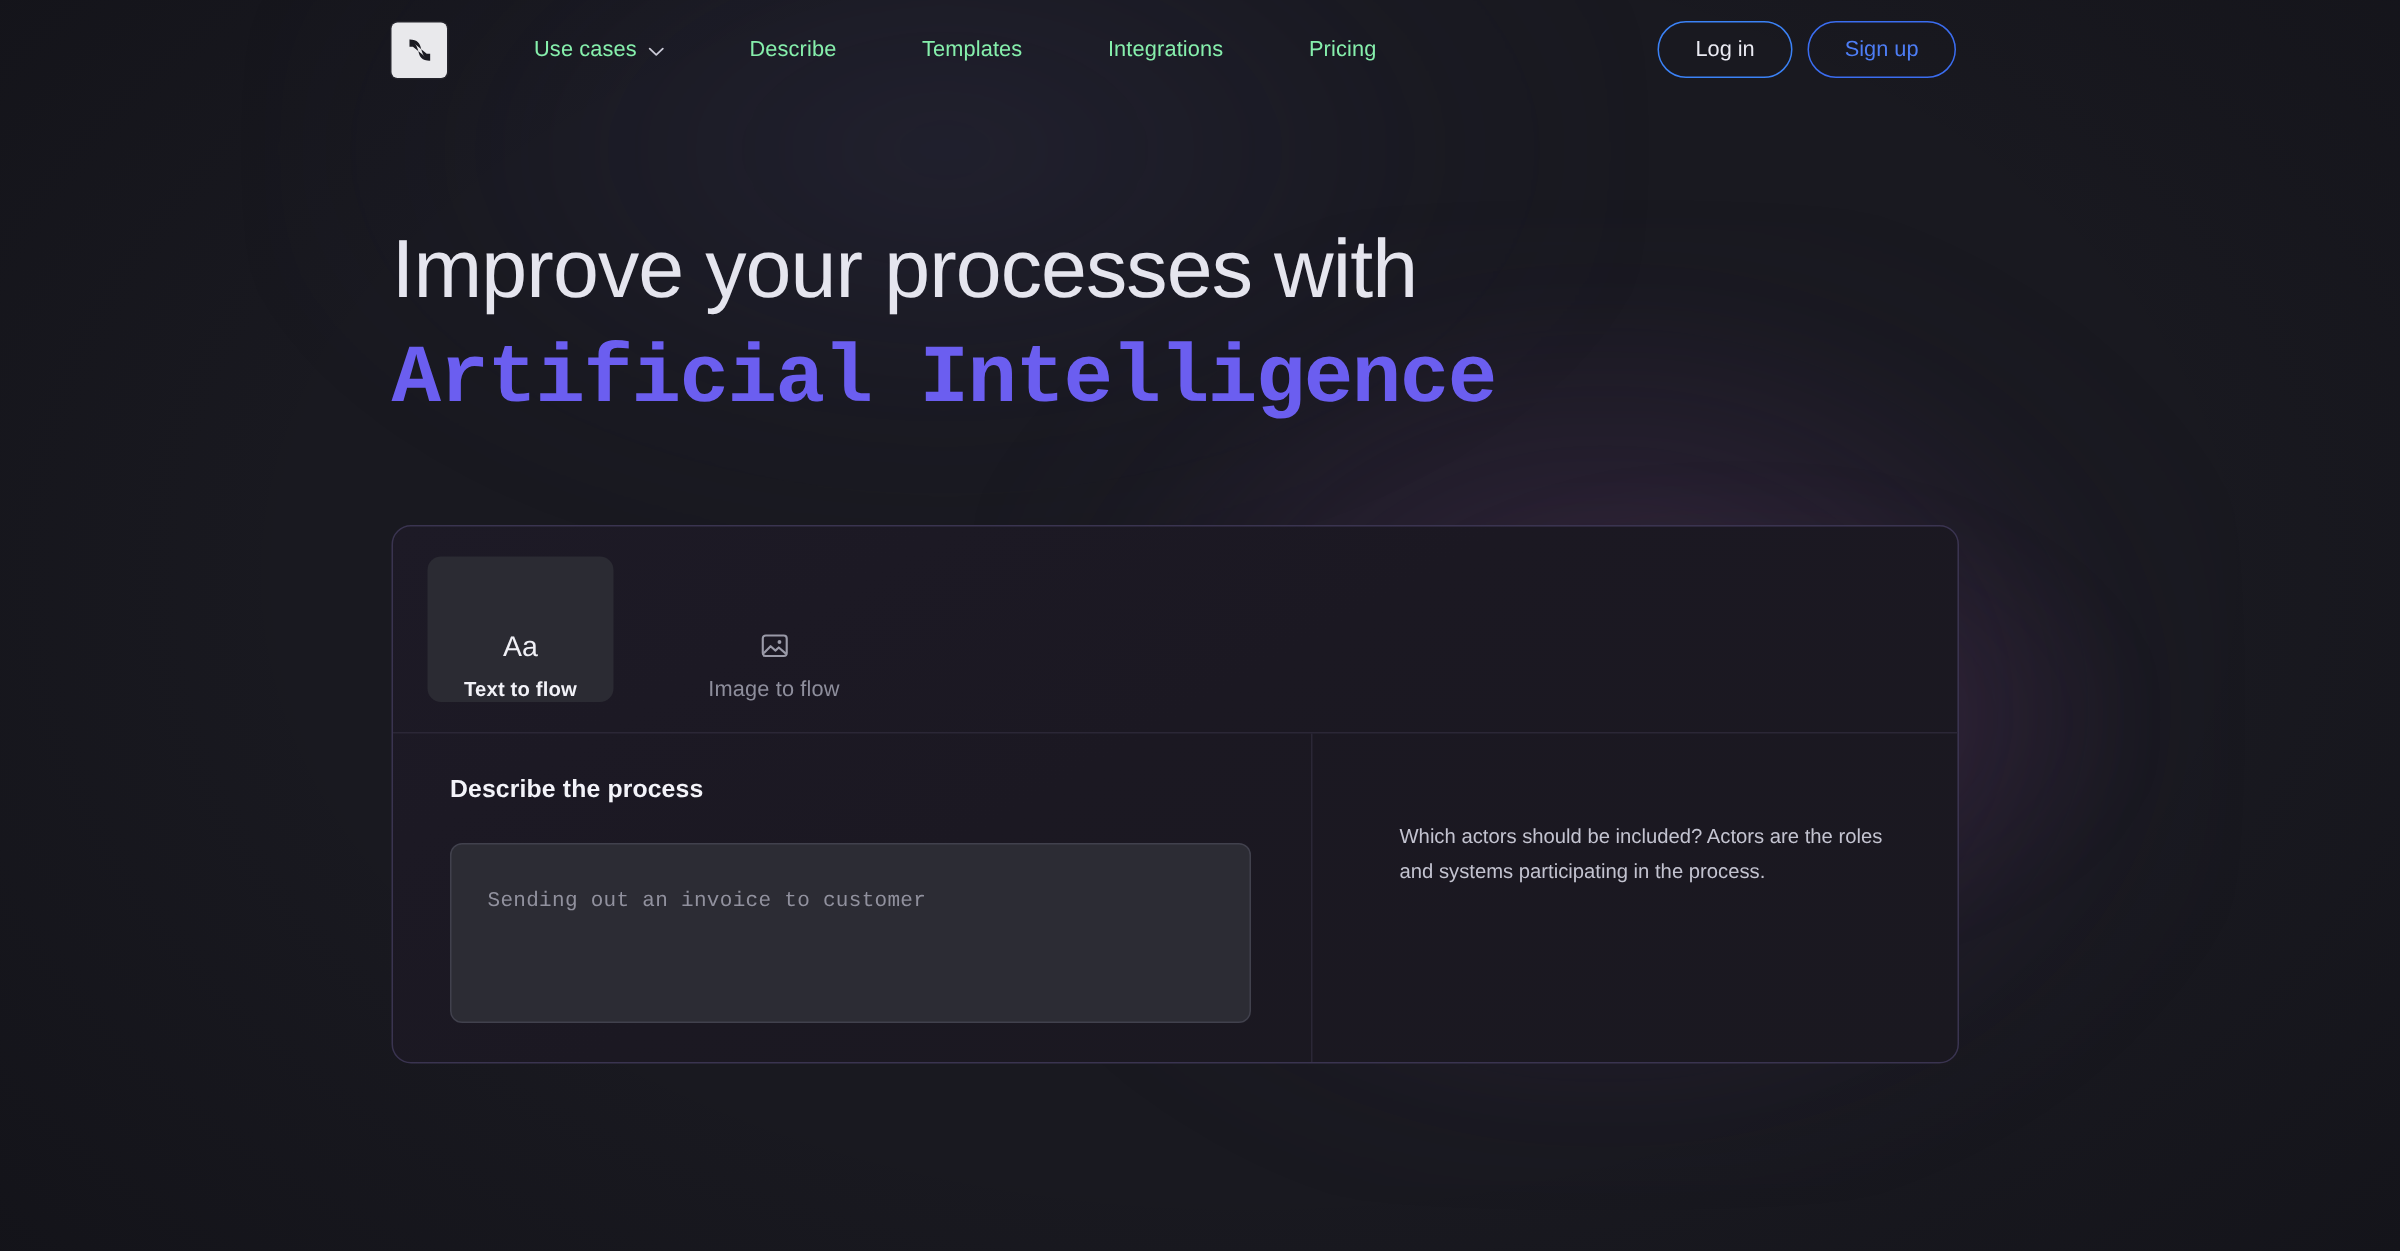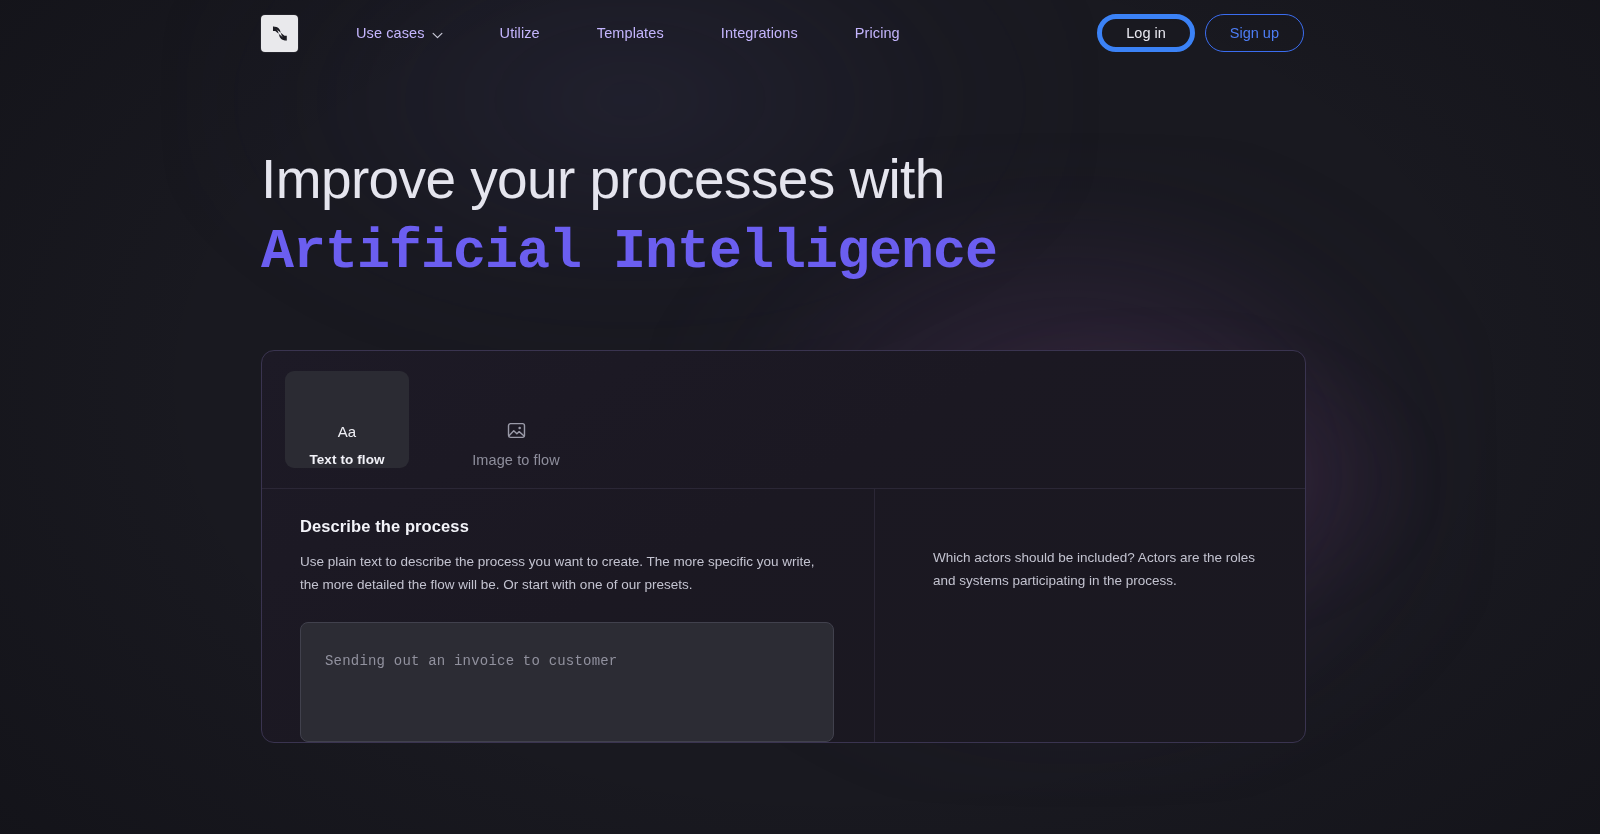--- a/index.html
+++ b/index.html
@@ -88,21 +88,21 @@
   }
   .logo-mark svg { display: block; }
 
   .nav-links {
     display: flex;
     align-items: center;
     gap: 0;
     margin-left: 58px;
   }
   .nav-link {
-    color: #c4b5fd;
+    color: #86efac;
     font-size: 14.5px;
     letter-spacing: 0.1px;
     padding: 8px 0;
     margin-right: 57px;
     cursor: pointer;
     white-space: nowrap;
     display: flex;
     align-items: center;
     gap: 7px;
     background: none; border: none;
@@ -124,21 +124,21 @@
     padding: 0 24px;
     height: 38px;
     display: inline-flex;
     align-items: center;
     justify-content: center;
     cursor: pointer;
     white-space: nowrap;
   }
   .btn-login {
     background: transparent;
-    border: 5px solid #3b82f6;
+    border: 1px solid #3b82f6;
     color: #eaeaf2;
   }
   .btn-signup {
     background: transparent;
     border: 1px solid #3b6df0;
     color: #4d7df5;
   }
 
   
   .hero { padding: 76px 0 0 261px; }
@@ -191,21 +191,21 @@
     align-items: center;
     justify-content: center;
     gap: 10px;
     cursor: pointer;
     border: none;
     background: transparent;
     font-family: inherit;
   }
   .tab.active { background: #2b2b33; }
   .tab-glyph {
-    font-size: 15px;
+    font-size: 19px;
     color: #f0f0f6;
     line-height: 1;
     height: 22px;
     display: flex; align-items: center; justify-content: center; margin-top: 48px;
   }
   .tab.inactive .tab-glyph { color: #8b8b99; }
   .tab-label {
     font-size: 13.5px;
     font-weight: 700;
     color: #f2f2f8;
@@ -311,21 +311,21 @@
       <button class="nav-link">
         <span>Use cases</span>
         <span class="chevron">
           <svg width="11" height="7" viewBox="0 0 12 8" aria-hidden="true">
             <path d="M1 1.6 L6 6.4 L11 1.6" fill="none" stroke="#c9c9d6" stroke-width="1.4" stroke-linecap="round" stroke-linejoin="round"></path>
           </svg>
         </span>
       </button>
 
       <button class="nav-link">
-        <span>Utilize</span>
+        <span>Describe</span>
       </button>
 
       <button class="nav-link">
         <span>Templates</span>
       </button>
 
       <button class="nav-link">
         <span>Integrations</span>
       </button>
 
@@ -367,21 +367,20 @@
         </span>
         <span class="tab-label">Image to flow</span>
       </button>
 
     </div>
 
     <div class="panels">
 
       <div class="panel-left">
         <h2 class="panel-title">Describe the process</h2>
-        <p class="panel-desc">Use plain text to describe the process you want to create. The more specific you write, the more detailed the flow will be. Or start with one of our presets.</p>
 
         <div class="prompt-box">
           <span class="prompt-placeholder">Sending out an invoice to customer</span>
         </div>
       </div>
 
       <div class="panel-right">
         <p class="panel-desc">Which actors should be included? Actors are the roles and systems participating in the process.</p>
 
       </div>

